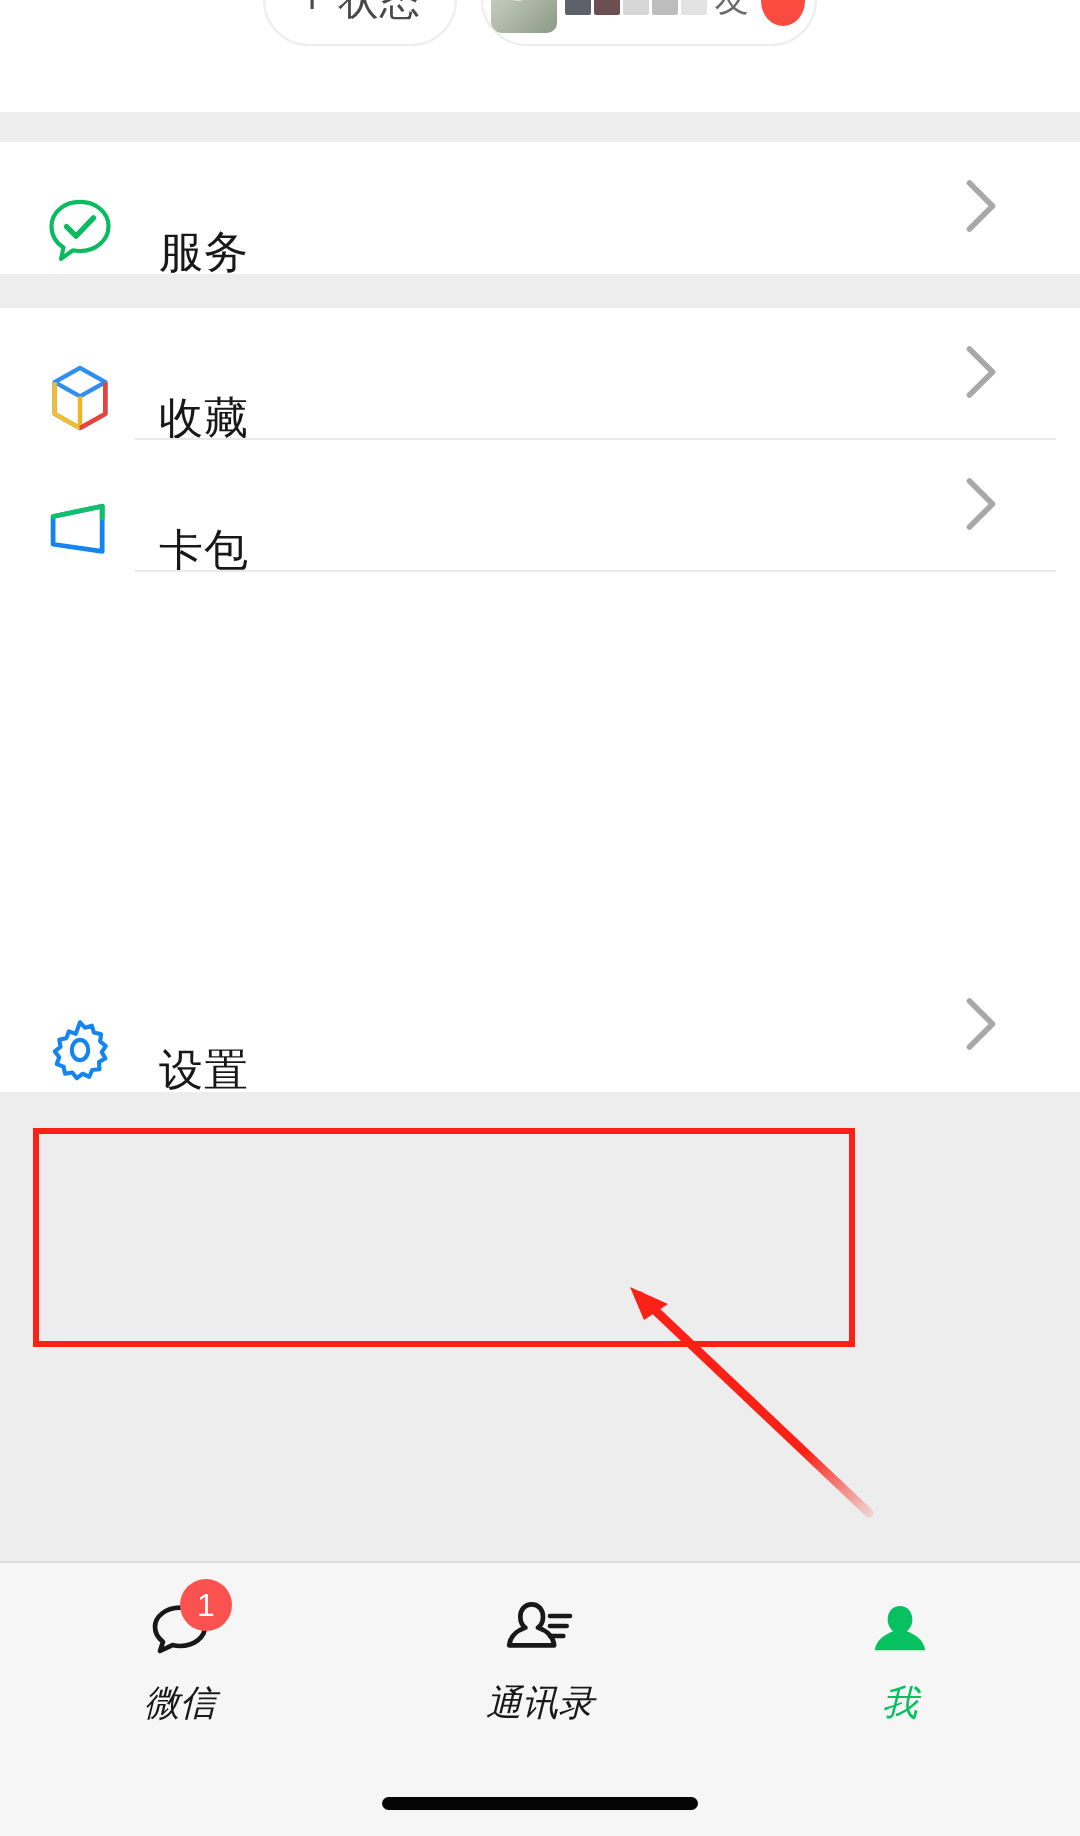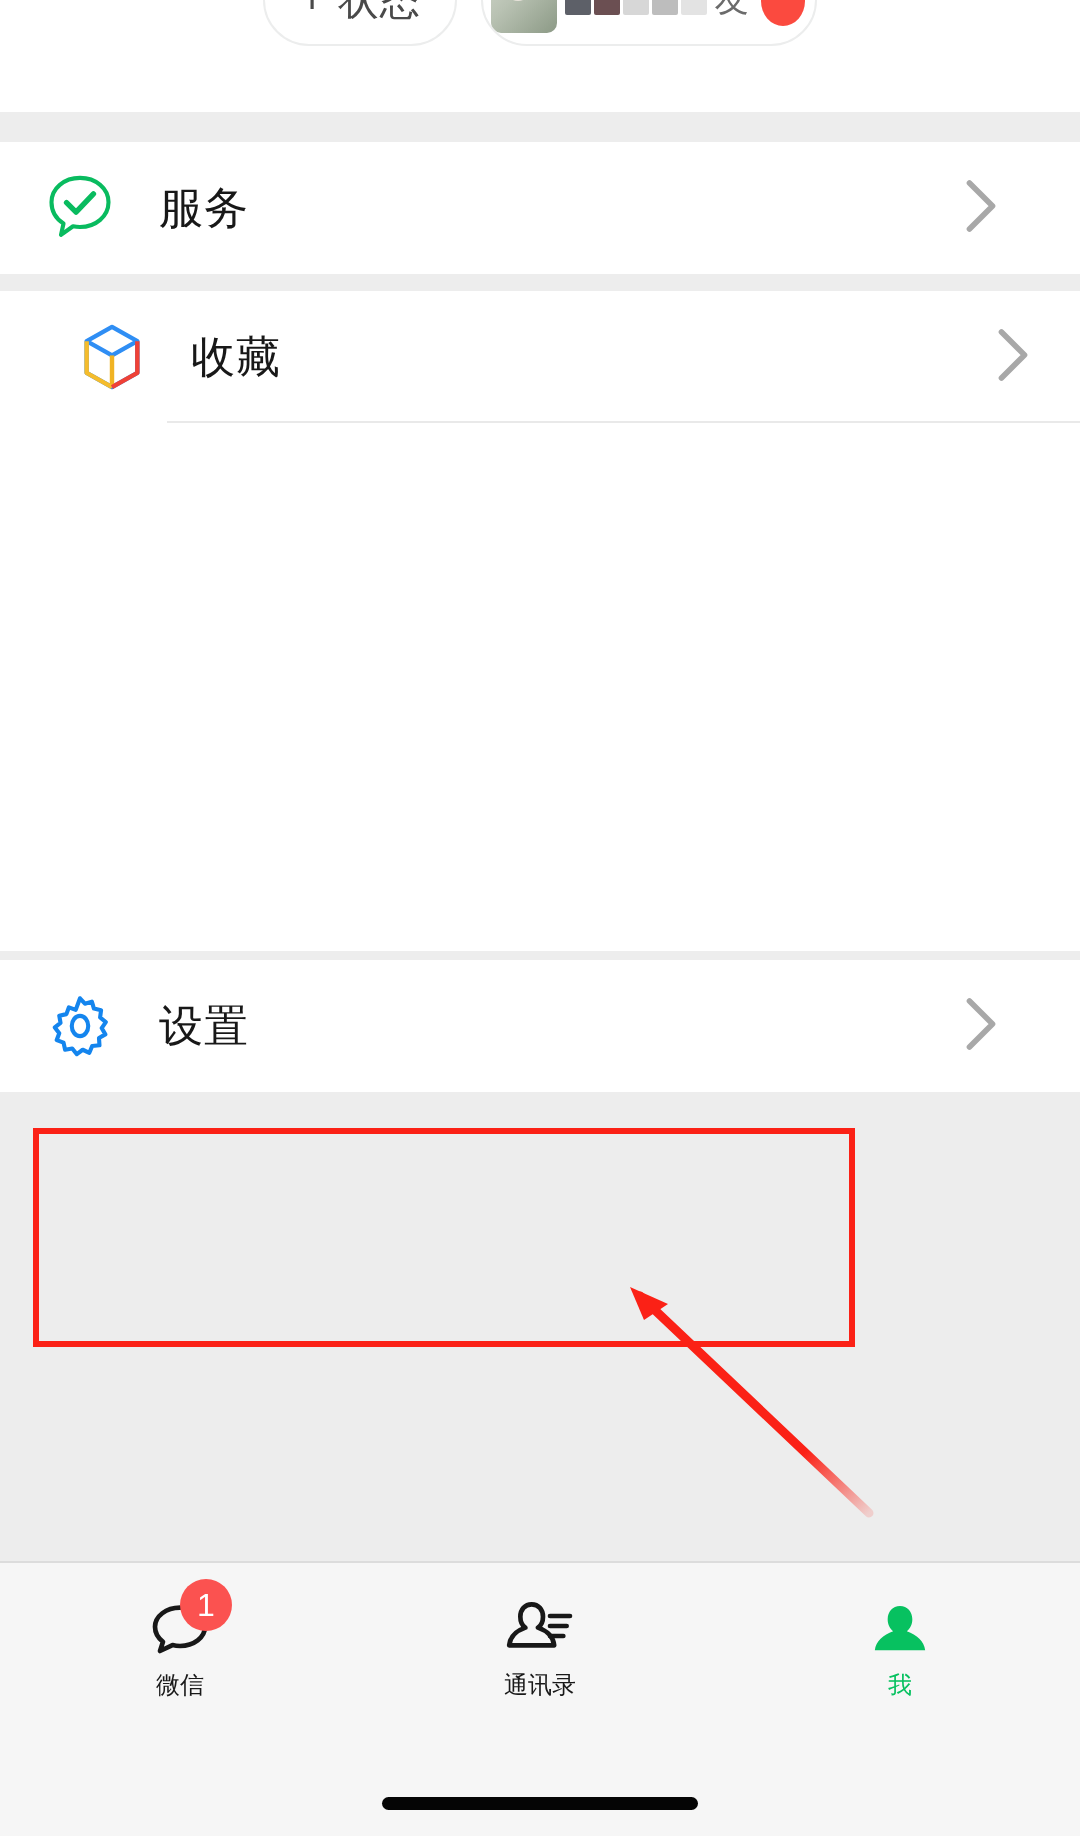--- a/index.html
+++ b/index.html
@@ -54,21 +54,21 @@
     width:44px; height:52px; border-radius:50%/48%;
     background:#fb4a3f; flex:none; margin-left:4px;
   }
 
   
   .gap{ width:1080px; background:#ededed; }
   .card{ width:1080px; background:#ffffff; }
 
   .row{
     width:1056px; height:132px;
-    display:flex; align-items:center; position:relative;
+    display:flex; align-items:flex-end; position:relative;
     background:#ffffff; cursor:pointer;
   }
   .row-icon{
     width:84px; min-width:84px; height:84px; margin-left:38px;
     display:flex; align-items:center; justify-content:center;
   }
   .row-label{
     font-size:44px; color:#181818; margin-left:37px; letter-spacing:1px;
     line-height:1;
   }
@@ -100,21 +100,21 @@
   }
   .tab{
     flex:1; height:200px; padding-top:26px;
     display:flex; flex-direction:column; align-items:center; justify-content:flex-start;
     cursor:pointer; position:relative;
   }
   .tab-ico{
     width:84px; height:84px; position:relative;
     display:flex; align-items:center; justify-content:center;
   }
-  .tab-text{ font-size:24px; color:#191919; margin-top:0; line-height:1; }
+  .tab-text{ font-size:36px; color:#191919; margin-top:12px; line-height:1;font-style:italic; }
   .tab-text.active{ color:#07c160; }
   .badge{
     position:absolute; right:-10px; top:-10px;
     min-width:52px; height:52px; border-radius:26px;
     background:#fb5250; color:#fff; font-size:32px;
     display:flex; align-items:center; justify-content:center;
     padding:0 12px; line-height:1; font-weight:400;
   }
   .home-ind{
     position:absolute; left:50%; transform:translateX(-50%);
@@ -162,21 +162,21 @@
     <span class="chev">
       <svg width="34" height="56" viewBox="0 0 20 34">
         <path d="M3 3l14 14L3 31" fill="none" stroke="#a8a8a8" stroke-width="3.4" stroke-linecap="round" stroke-linejoin="round"></path>
       </svg>
     </span>
   </div>
 </div>
 
 <div class="gap" style="position:absolute;top:274px;height:30px;"></div>
 
-<div class="card" style="position:absolute;top:291px;height:660px;padding-left:32px;">
+<div class="card" style="position:absolute;top:308px;height:660px;">
 
   <div class="row">
     <span class="row-icon">
       <svg width="76" height="76" viewBox="0 0 48 48">
         <path d="M24 5l16 9v20l-16 9-16-9V14z" fill="none" stroke="#2f8ef4" stroke-width="2.8" stroke-linejoin="round"></path>
         <path d="M8 14l16 9 16-9" fill="none" stroke="#2f8ef4" stroke-width="2.8" stroke-linejoin="round"></path>
         <path d="M24 23v20" fill="none" stroke="#f0b323" stroke-width="2.8"></path>
         <path d="M8 14v20l16 9" fill="none" stroke="#f5bc2c" stroke-width="2.8" stroke-linejoin="round"></path>
         <path d="M40 14v20l-16 9" fill="none" stroke="#ef4136" stroke-width="2.8" stroke-linejoin="round"></path>
       </svg>
@@ -185,20 +185,36 @@
     <span class="chev">
       <svg width="34" height="56" viewBox="0 0 20 34">
           <path d="M3 3l14 14L3 31" fill="none" stroke="#a8a8a8" stroke-width="3.4" stroke-linecap="round" stroke-linejoin="round"></path>
         </svg>
     </span>
     <span class="divider"></span>
   </div>
 
 
 
+  <div class="row">
+    <span class="row-icon">
+      <svg width="76" height="76" viewBox="0 0 48 48">
+        <path d="M7 15.5l31-6.5v28.5L7 33z" fill="none" stroke="#1485ee" stroke-width="3" stroke-linejoin="round"></path>
+        <path d="M7 15.5l31-6.5" fill="none" stroke="#0fc168" stroke-width="3" stroke-linecap="round"></path>
+        <path d="M38 9v7.5" fill="none" stroke="#0fc168" stroke-width="3" stroke-linecap="round"></path>
+      </svg>
+    </span>
+    <span class="row-label">卡包</span>
+    <span class="chev">
+      <svg width="34" height="56" viewBox="0 0 20 34">
+          <path d="M3 3l14 14L3 31" fill="none" stroke="#a8a8a8" stroke-width="3.4" stroke-linecap="round" stroke-linejoin="round"></path>
+        </svg>
+    </span>
+    <span class="divider"></span>
+  </div>
 
 
 </div>
 
 <div class="gap" style="position:absolute;top:964px;height:30px;"></div>
 
 <div class="card" style="position:absolute;top:960px;height:132px;">
   <div class="row">
     <span class="row-icon">
       <svg width="76" height="76" viewBox="0 0 48 48">

